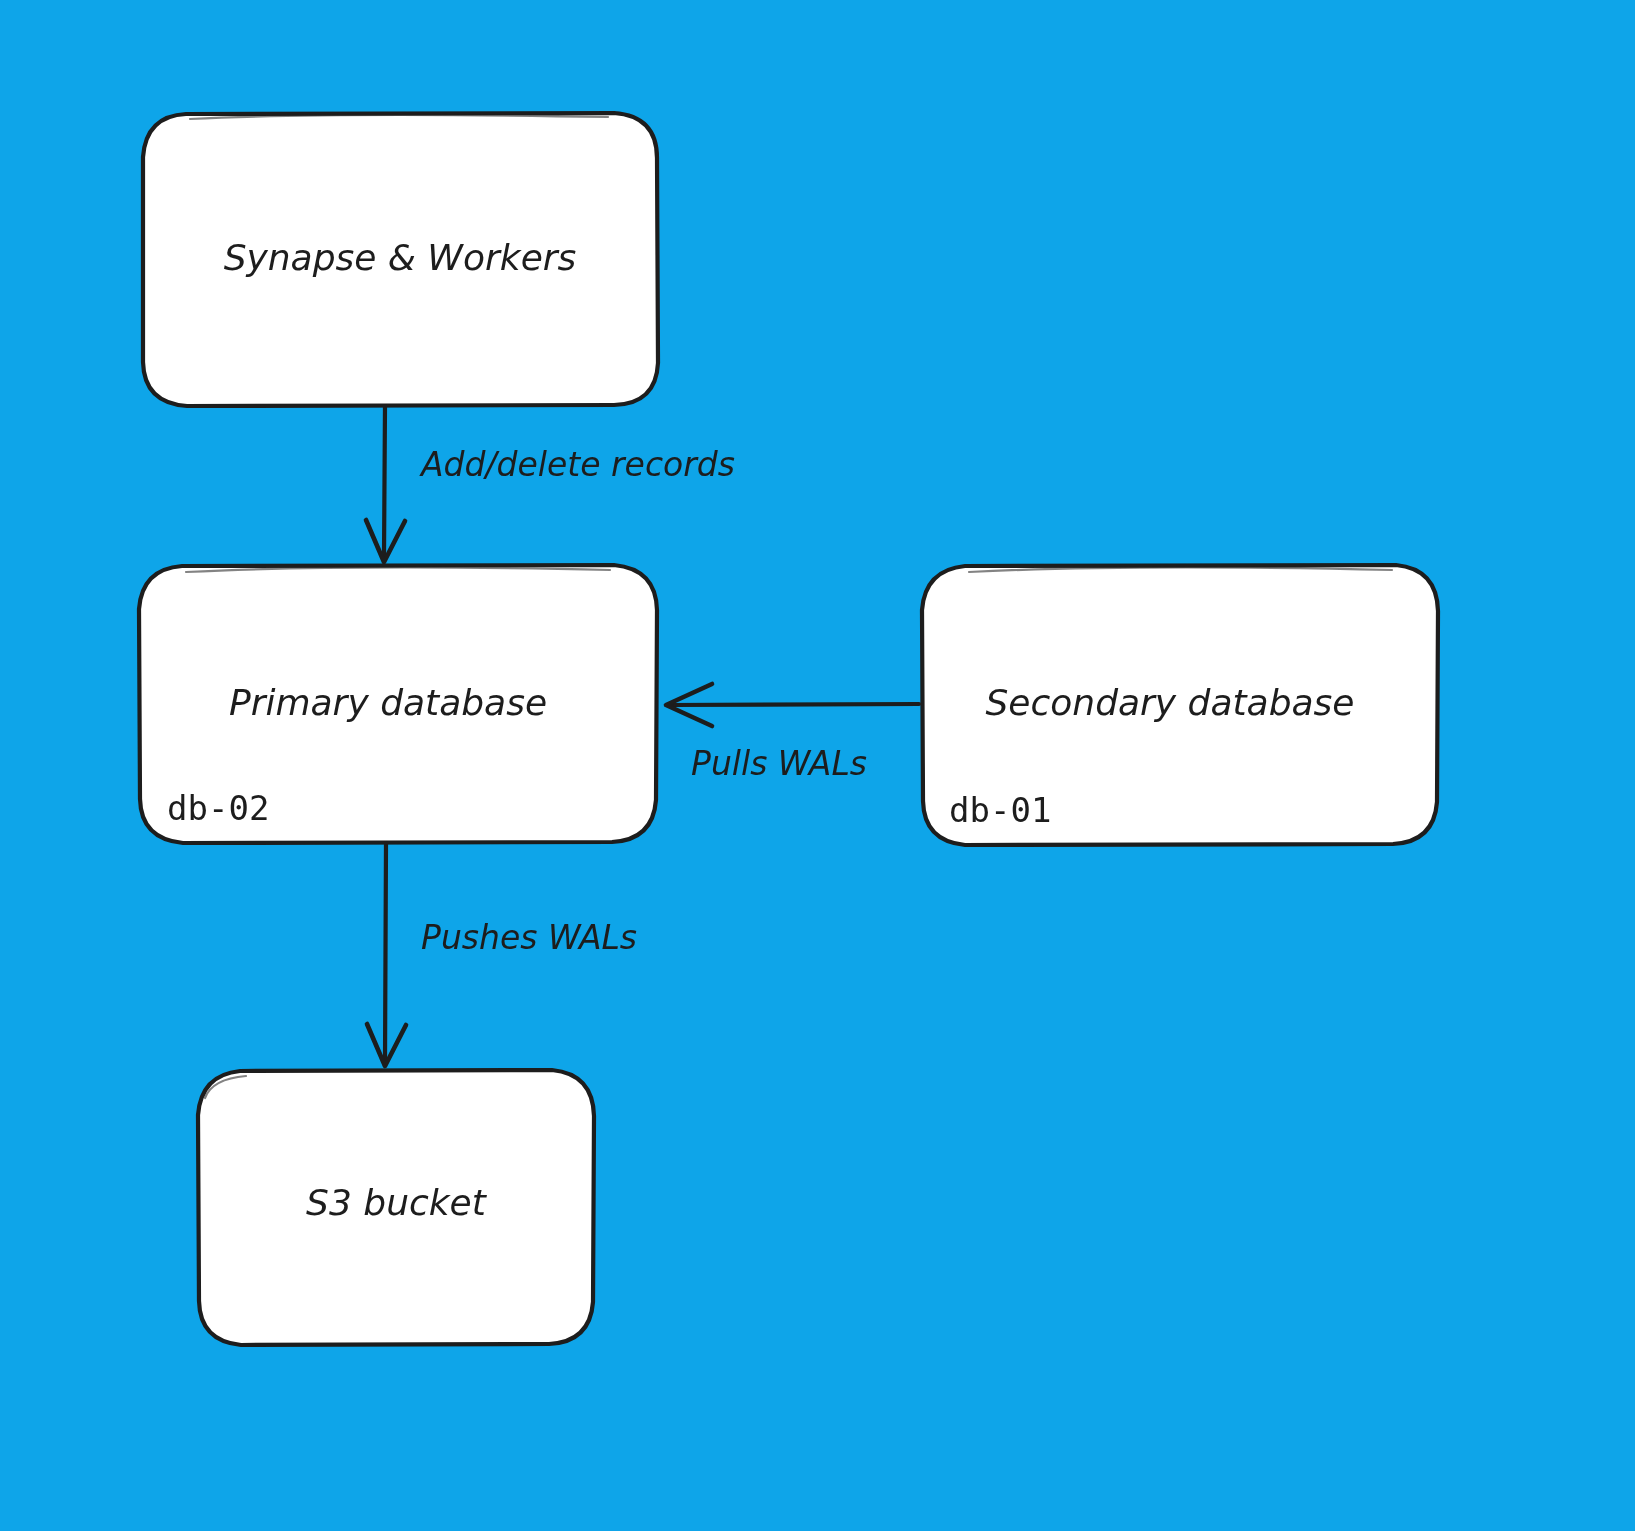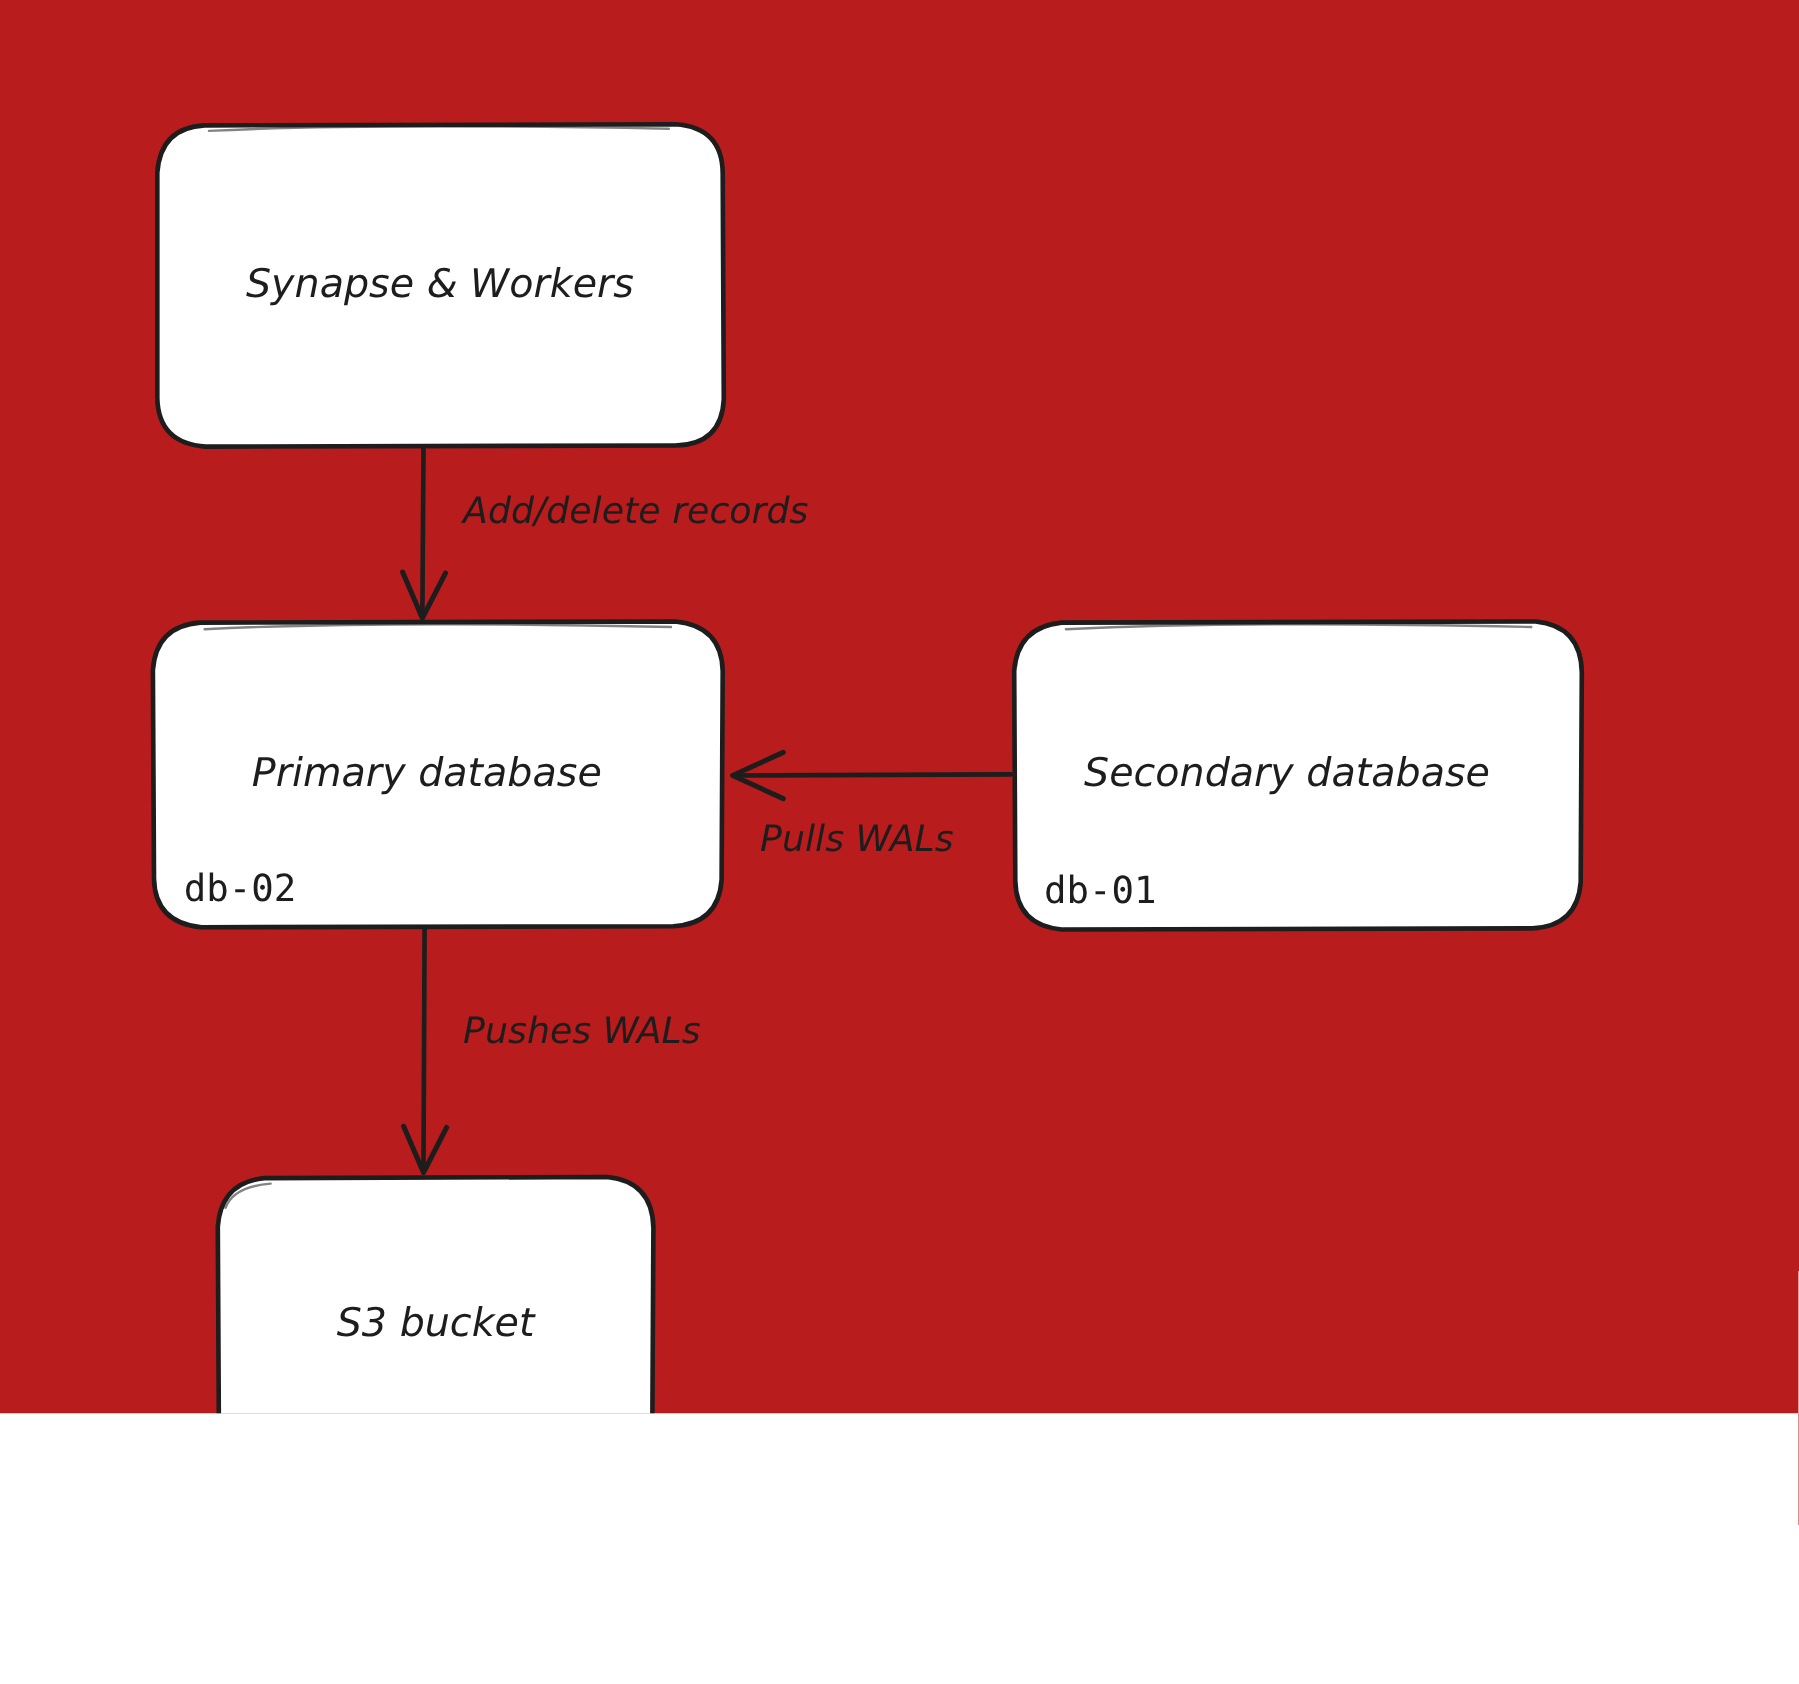--- a/index.html
+++ b/index.html
@@ -3,22 +3,22 @@
 <meta charset="utf-8">
 <style>
   html, body {
     margin: 0;
     padding: 0;
     background: #ffffff;
   }
   #canvas {
     position: relative;
     width: 1635px;
-    height: 1285px;
-    background: #b91c1c;
+    height: 1531px;
+    background: #0ea5e9;
     overflow: hidden;
   }
   #diagram-svg {
     position: absolute;
     left: 0;
     top: 0;
     width: 1635px;
     height: 1531px;
   }
   .node-shape {

